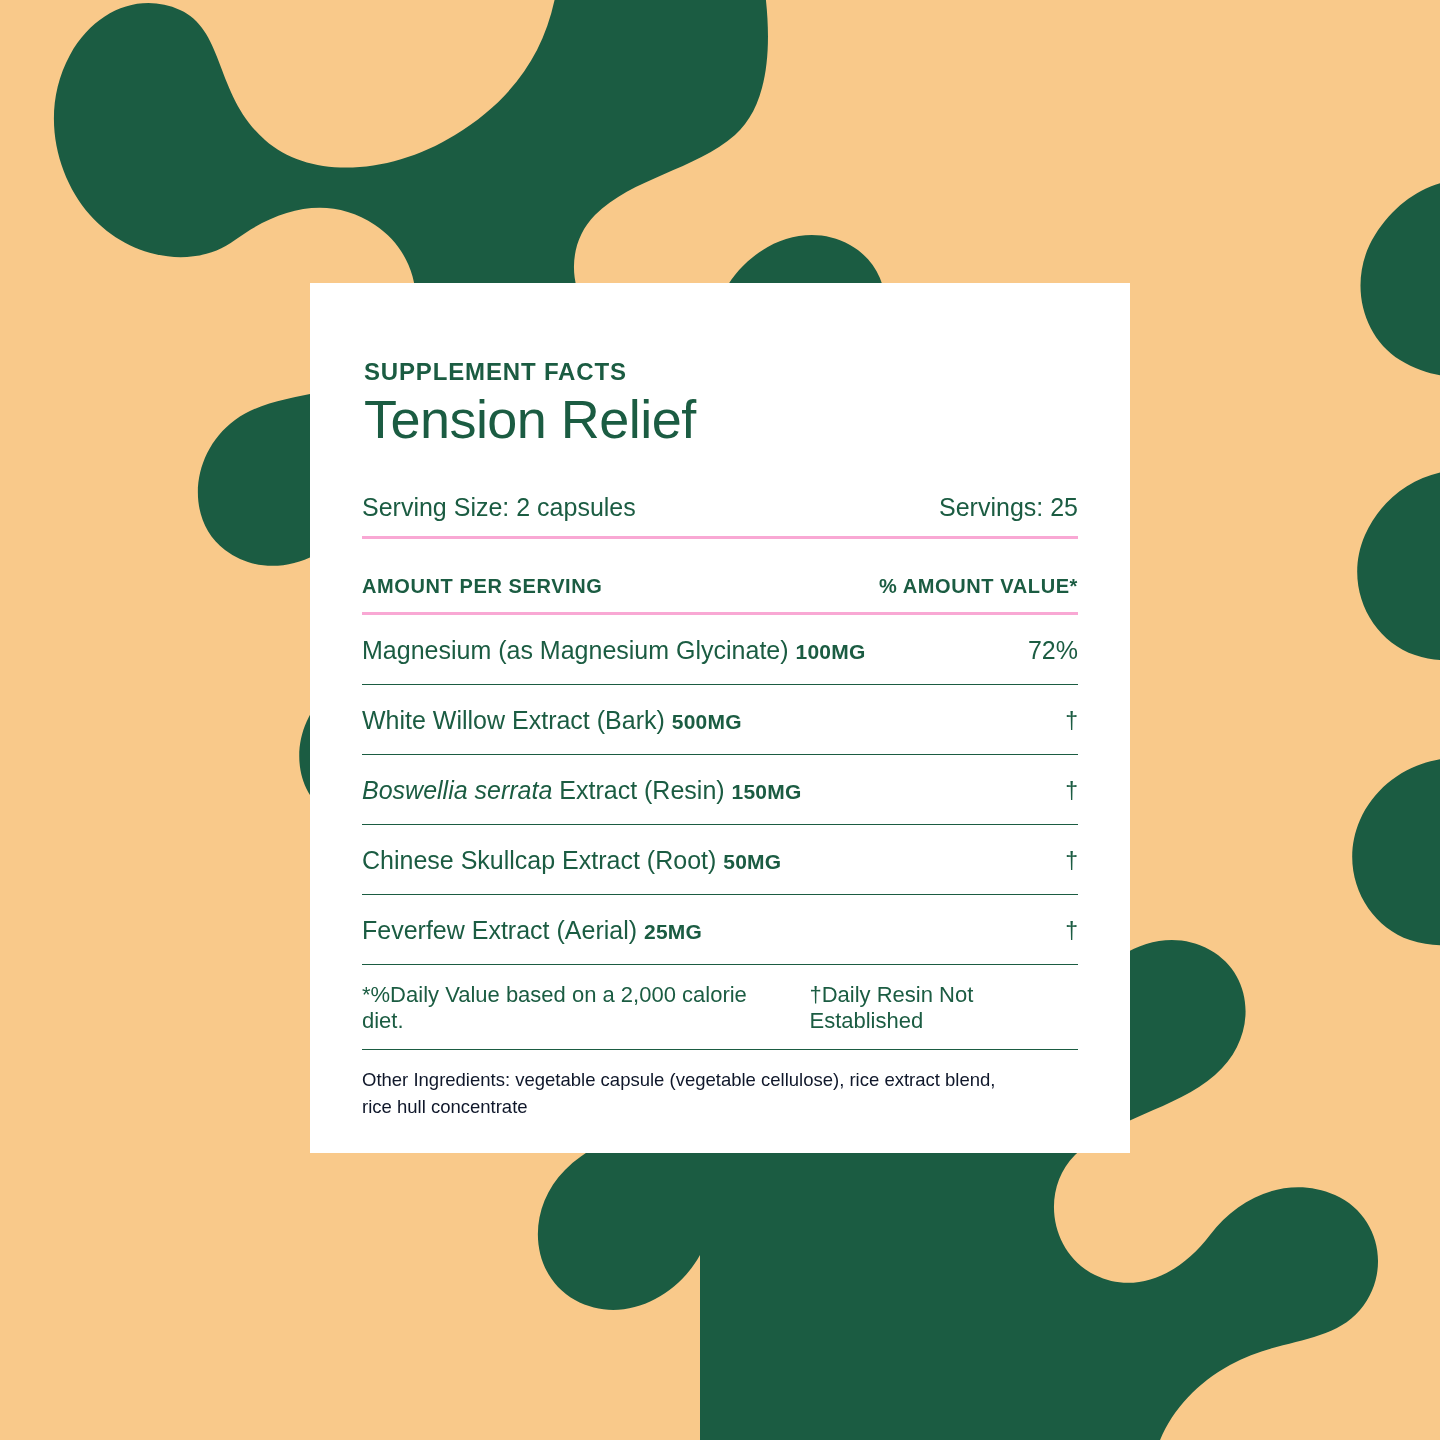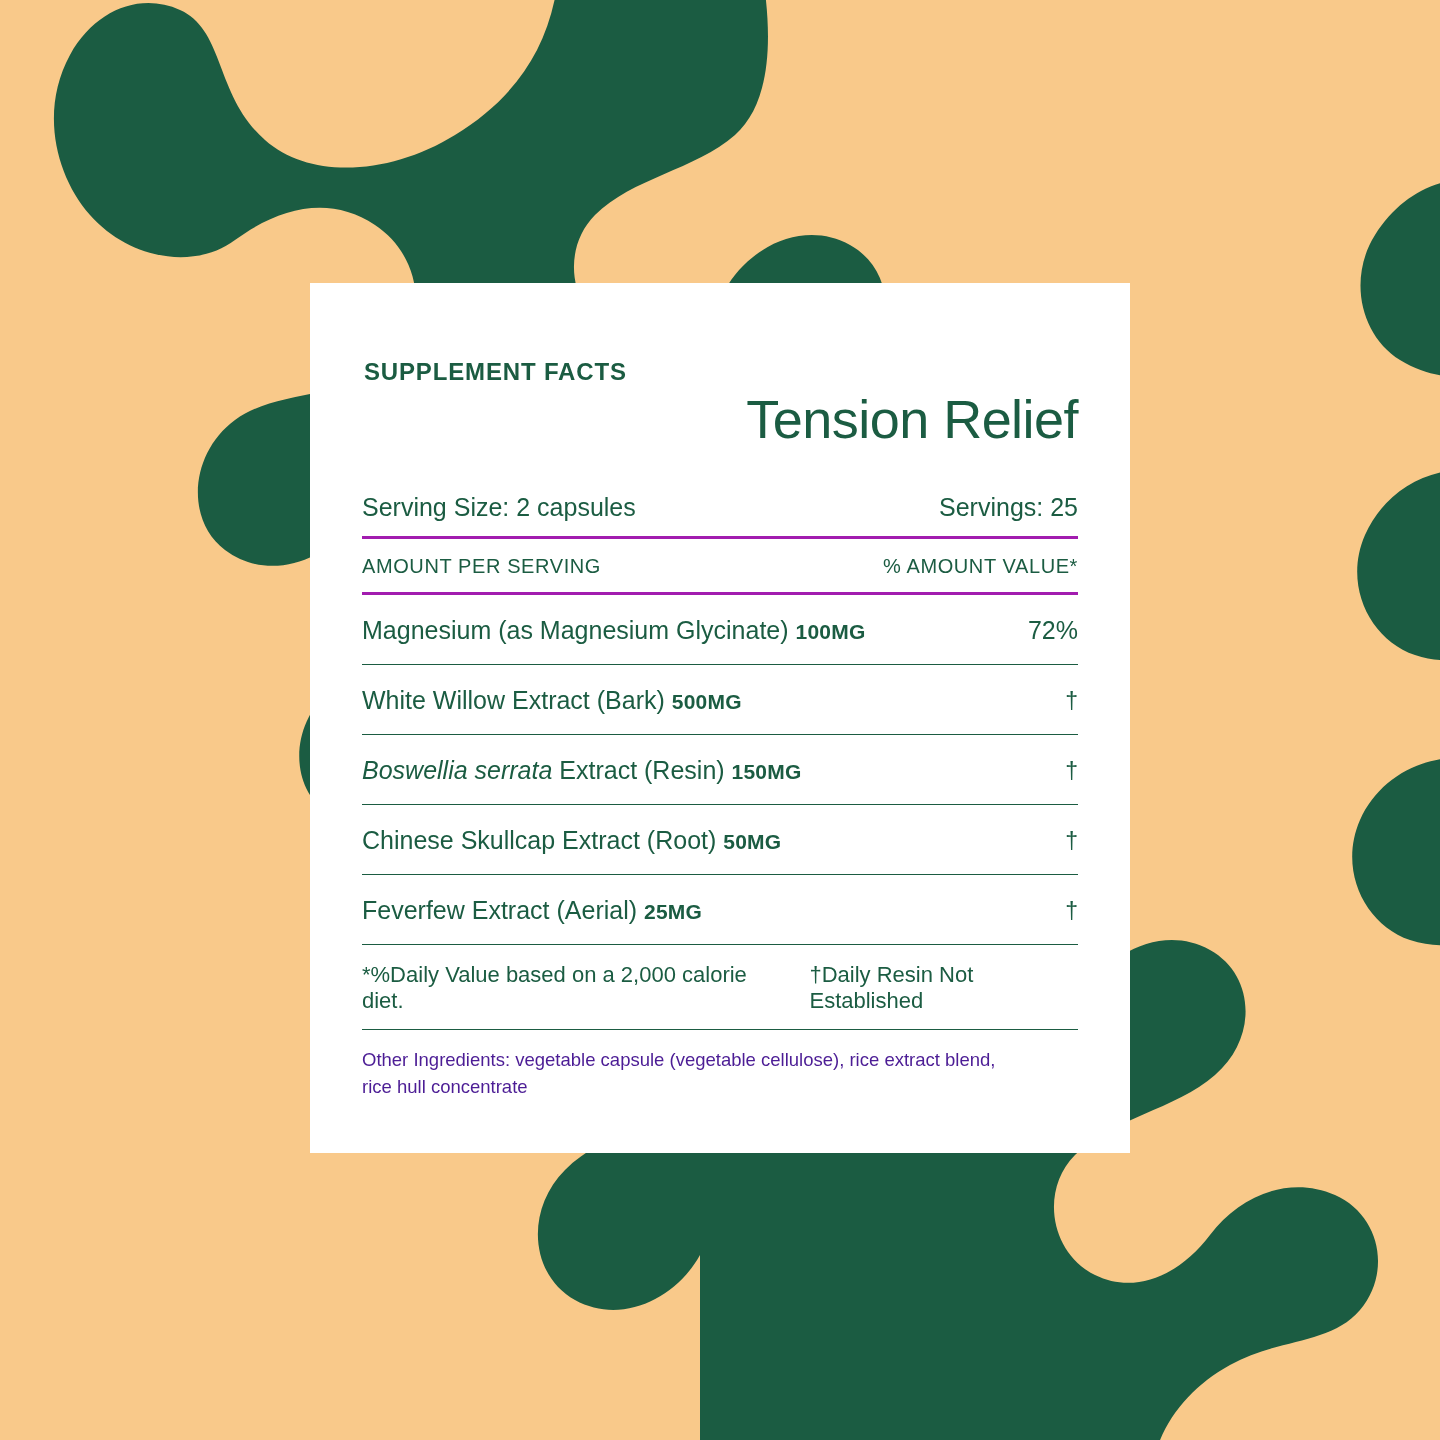--- a/index.html
+++ b/index.html
@@ -37,44 +37,44 @@
     letter-spacing: 0.035em;
     margin: 15px 0 4px 2px;
   }
   .product-title {
     color: #1b5c42;
     font-size: 54px;
     font-weight: 400;
     letter-spacing: -0.01em;
     margin: 0 0 44px 2px;
     line-height: 1.1;
-    text-align: right;
   }
   .row {
     display: flex;
     align-items: baseline;
     justify-content: space-between;
     color: #1b5c42;
   }
   .serving-row {
     font-size: 25px;
     padding-bottom: 14px;
   }
   .rule-thick {
-    border-bottom: 3px solid #a21caf;
+    border-bottom: 3px solid #f9a8d4;
   }
   .rule-thin {
     border-bottom: 1.5px solid #1b5c42;
     gap: 38px;
   }
   .head-row {
     font-size: 20px;
-    font-weight: normal;
+    font-weight: bold;
     letter-spacing: 0.03em;
     padding: 16px 0 14px 0;
+    margin-top: 20px;
   }
   .ing-row {
     font-size: 25px;
     padding: 21px 0 19px 0;
   }
   .ing-name {
     font-weight: 400;
   }
   .ing-name .amt {
     font-weight: bold;
@@ -90,21 +90,21 @@
     padding-left: 16px;
   }
   .dv.dagger {
     font-size: 23px;
   }
   .footnote-row {
     font-size: 22px;
     padding: 17px 0 15px 0;
   }
   .other {
-    color: #4c1d95;
+    color: #0f172a;
     font-size: 18.5px;
     line-height: 1.45;
     padding-top: 17px;
     max-width: 640px;
   }
 </style>
 </head>
 <body>
 
 <svg id="backdrop" viewBox="0 0 1440 1440" xmlns="http://www.w3.org/2000/svg">

